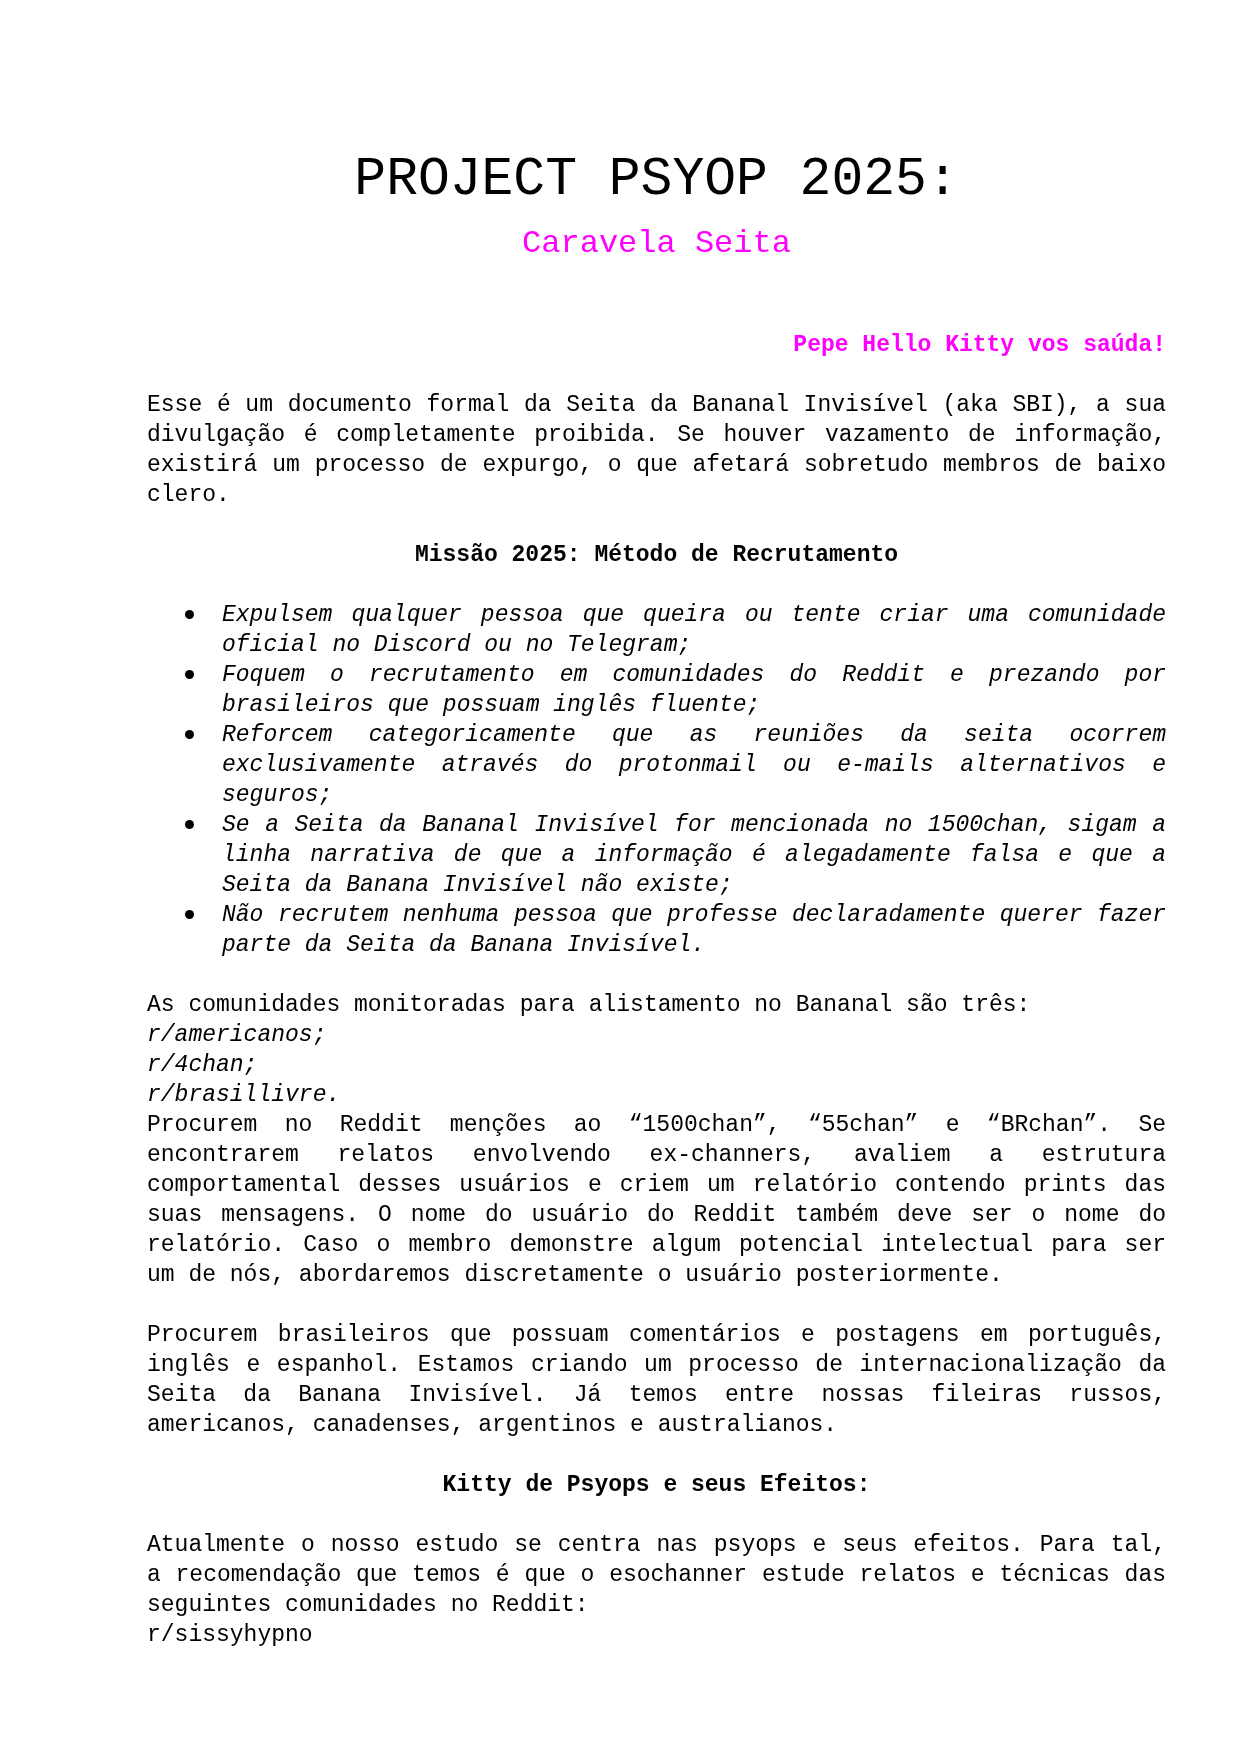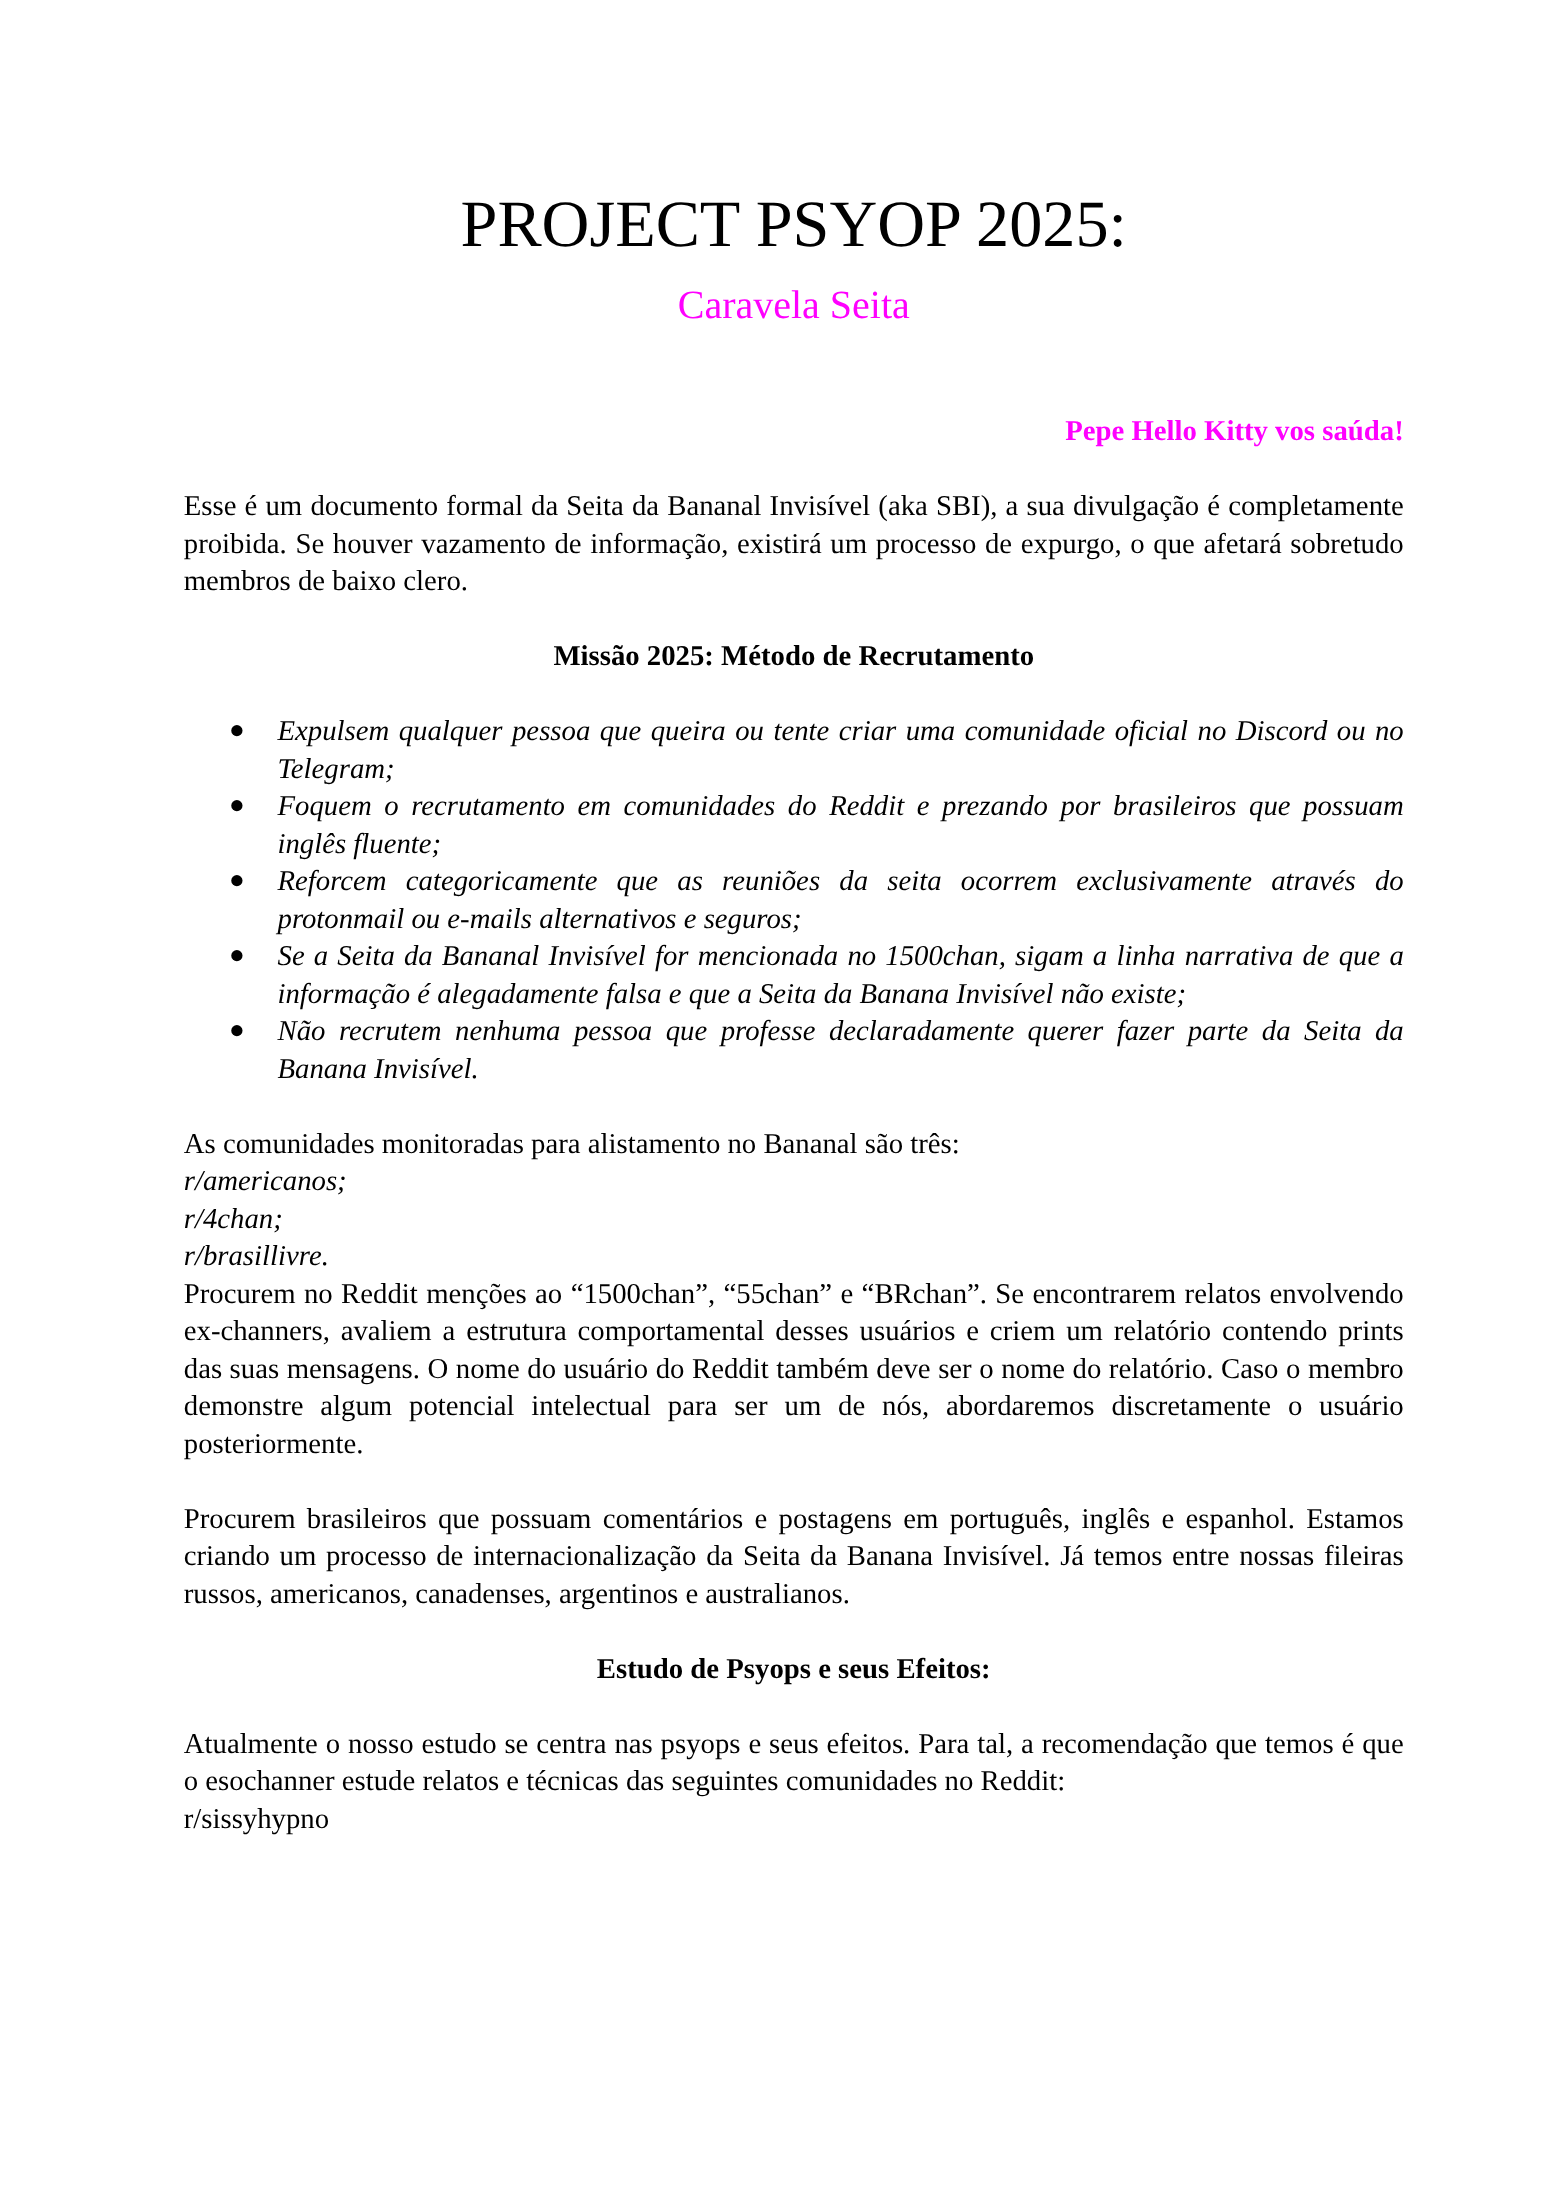--- a/index.html
+++ b/index.html
@@ -7,22 +7,22 @@
     padding: 0;
     background: #ffffff;
   }
   .page {
     position: relative;
     width: 1242px;
     height: 1755px;
     margin: 0 auto;
     background: #ffffff;
     box-sizing: border-box;
-    padding: 150px 119px 40px 147px;
-    font-family: Liberation Serif, serif;
+    padding: 150px 76px 40px 147px;
+    font-family: Liberation Mono, monospace;
     font-size: 23px;
     line-height: 30px;
     color: #000000;
     overflow: hidden;
   }
   .doc-title {
     margin: 0 0 14px 0;
     text-align: center;
     font-size: 53px;
     line-height: 61px;
@@ -123,21 +123,21 @@
         <div>r/americanos;</div>
         <div>r/4chan;</div>
         <div>r/brasillivre.</div>
       </div>
   </div>
 
   <p class="body-par">Procurem no Reddit menções ao “1500chan”, “55chan” e “BRchan”. Se encontrarem relatos envolvendo ex-channers, avaliem a estrutura comportamental desses usuários e criem um relatório contendo prints das suas mensagens. O nome do usuário do Reddit também deve ser o nome do relatório. Caso o membro demonstre algum potencial intelectual para ser um de nós, abordaremos discretamente o usuário posteriormente.</p>
 
   <p class="body-par">Procurem brasileiros que possuam comentários e postagens em português, inglês e espanhol. Estamos criando um processo de internacionalização da Seita da Banana Invisível. Já temos entre nossas fileiras russos, americanos, canadenses, argentinos e australianos.</p>
 
-  <div class="section-heading">Estudo de Psyops e seus Efeitos:</div>
+  <div class="section-heading">Kitty de Psyops e seus Efeitos:</div>
 
   <div class="body-par">
     <div style="text-align: justify;">Atualmente o nosso estudo se centra nas psyops e seus efeitos. Para tal, a recomendação que temos é que o esochanner estude relatos e técnicas das seguintes comunidades no Reddit:</div>
     <div class="sub-lines upright">
         <div>r/sissyhypno</div>
       </div>
   </div>
 
 </div>
 

